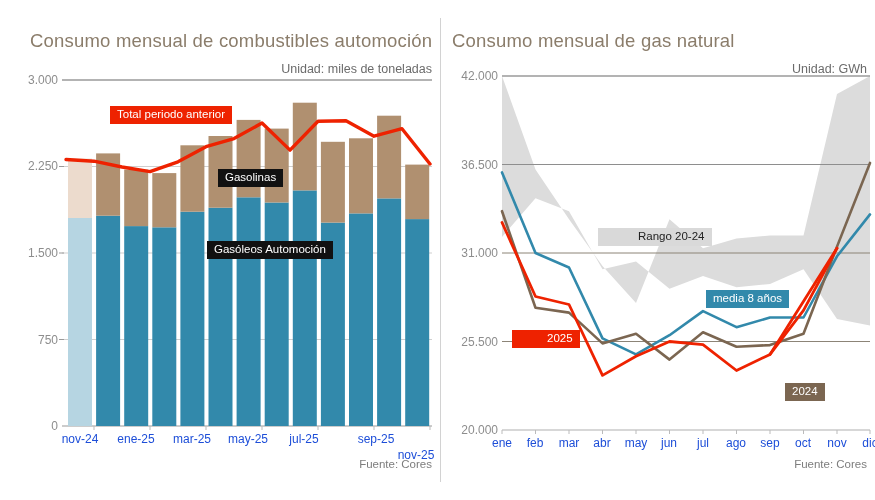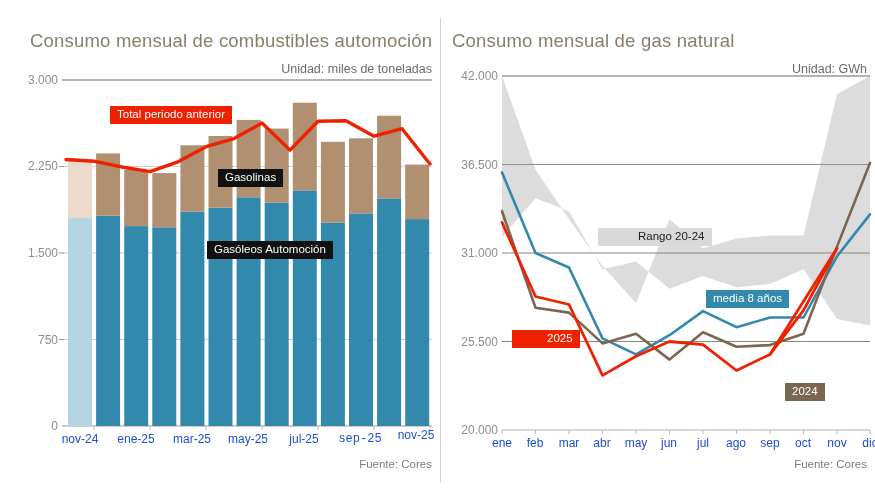--- a/index.html
+++ b/index.html
@@ -137,22 +137,22 @@
       <line x1="374" y1="426" x2="374" y2="430"></line>
       <line x1="430" y1="426" x2="430" y2="430"></line>
     </g>
   </svg>
 
   <div class="xtick" style="left:40px;top:432px;width:80px;">nov-24</div>
   <div class="xtick" style="left:96px;top:432px;width:80px;">ene-25</div>
   <div class="xtick" style="left:152px;top:432px;width:80px;">mar-25</div>
   <div class="xtick" style="left:208px;top:432px;width:80px;">may-25</div>
   <div class="xtick" style="left:264px;top:432px;width:80px;">jul-25</div>
-  <div class="xtick" style="left:320px;top:432px;width:80px;font-family:Liberation Mono, monospace;">sep-25</div>
-  <div class="xtick" style="left:376px;top:428px;width:80px;">nov-25</div>
+  <div class="xtick" style="left:336px;top:432px;width:80px;">sep-25</div>
+  <div class="xtick" style="left:376px;top:448px;width:80px;">nov-25</div>
 
   <div class="tagbox tag-red" style="left:110px;top:106px;">Total periodo anterior</div>
   <div class="tagbox tag-black" style="left:218px;top:169px;">Gasolinas</div>
   <div class="tagbox tag-black" style="left:207px;top:241px;">Gasóleos Automoción</div>
 
   <div class="source-label" style="right:8px;top:458px;">Fuente: Cores</div>
 </div>
 
 <div class="panel" id="panel-gas">
 

